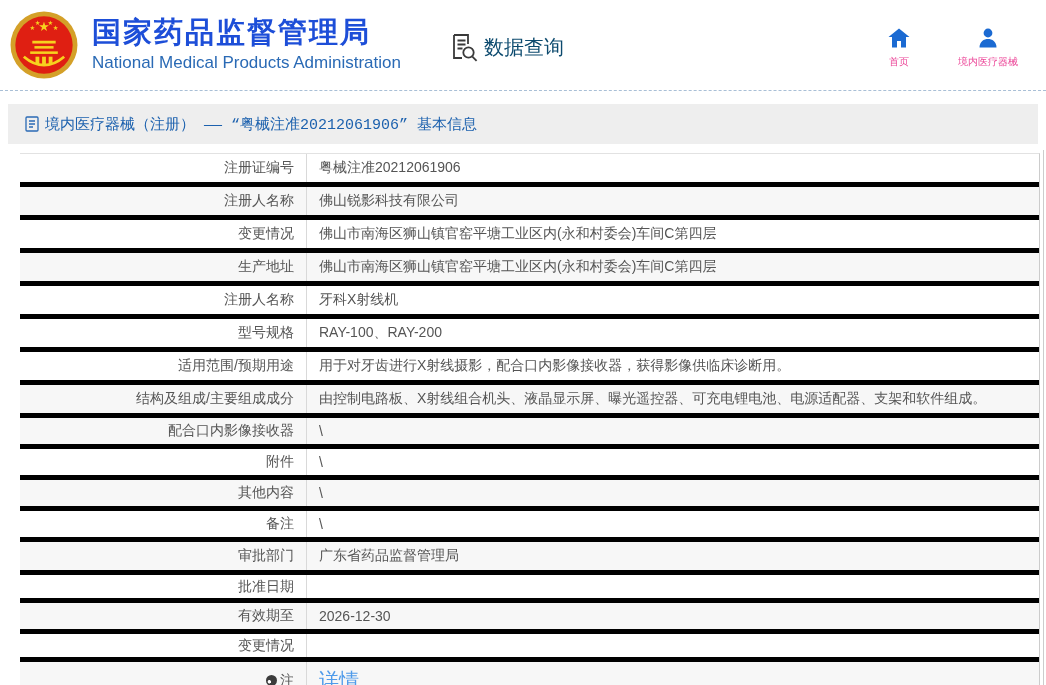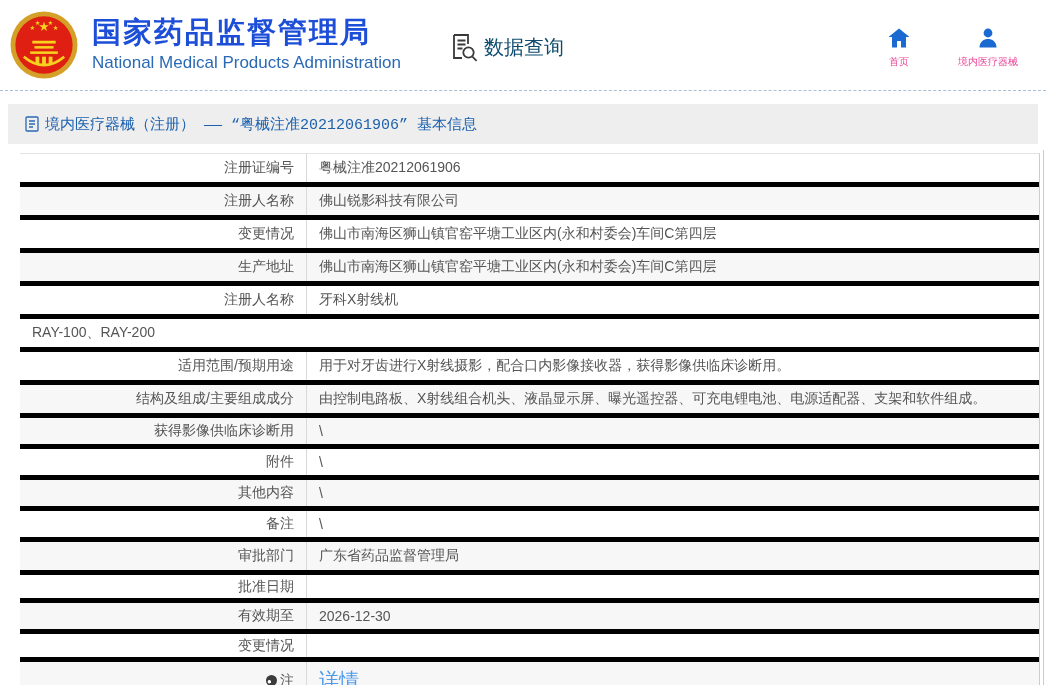--- a/index.html
+++ b/index.html
@@ -171,32 +171,33 @@
     </div>
     <div class="trow alt">
       <div class="tlabel">生产地址</div>
       <div class="tvalue">佛山市南海区狮山镇官窑平塘工业区内(永和村委会)车间C第四层</div>
     </div>
     <div class="trow">
       <div class="tlabel">注册人名称</div>
       <div class="tvalue">牙科X射线机</div>
     </div>
     <div class="trow">
+      <div class="tlabel">型号规格</div>
       <div class="tvalue">RAY-100、RAY-200</div>
     </div>
     <div class="trow">
       <div class="tlabel">适用范围/预期用途</div>
       <div class="tvalue">用于对牙齿进行X射线摄影，配合口内影像接收器，获得影像供临床诊断用。</div>
     </div>
     <div class="trow alt">
       <div class="tlabel">结构及组成/主要组成成分</div>
       <div class="tvalue">由控制电路板、X射线组合机头、液晶显示屏、曝光遥控器、可充电锂电池、电源适配器、支架和软件组成。</div>
     </div>
     <div class="trow alt">
-      <div class="tlabel">获得影像供临床诊断用</div>
+      <div class="tlabel">配合口内影像接收器</div>
       <div class="tvalue">\</div>
     </div>
     <div class="trow">
       <div class="tlabel">附件</div>
       <div class="tvalue">\</div>
     </div>
     <div class="trow alt">
       <div class="tlabel">其他内容</div>
       <div class="tvalue">\</div>
     </div>

